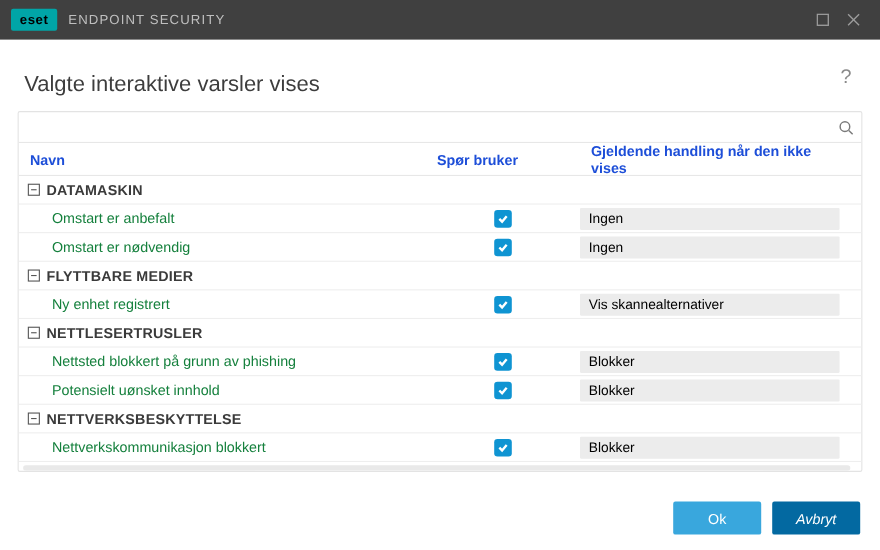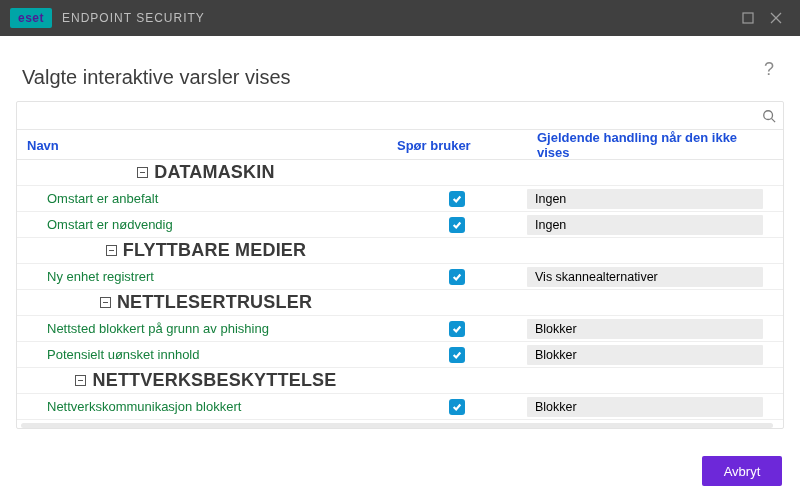--- a/index.html
+++ b/index.html
@@ -1,18 +1,18 @@
 <!DOCTYPE html>
 <html><head>
 <meta charset="utf-8">
 <style>
   * { box-sizing: border-box; margin: 0; padding: 0; }
   html, body { width: 800px; height: 500px; overflow: hidden; font-family: "Segoe UI", Arial, sans-serif; font-size: 13px; background: #fff; }
   .titlebar { height: 36px; background: #404040; color: #cfcfcf; display: flex; align-items: center; padding: 0 10px; }
-  .logo-box { background: #00a5a7; color: #4c1d95; font-weight: bold; font-size: 12px; padding: 3px 8px; border-radius: 2px; letter-spacing: 0.5px; }
+  .logo-box { background: #00a5a7; color: #000000; font-weight: bold; font-size: 12px; padding: 3px 8px; border-radius: 2px; letter-spacing: 0.5px; }
   .product-name { margin-left: 10px; font-size: 12px; letter-spacing: 1px; color: #bfbfbf; }
   .titlebar-spacer { flex: 1; }
   .win-btn { width: 28px; height: 36px; display: flex; align-items: center; justify-content: center; color: #bfbfbf; cursor: pointer; }
   .win-btn svg { width: 12px; height: 12px; stroke: #9d9d9d; stroke-width: 1.2; fill: none; }
 
   .header-row { display: flex; align-items: center; padding: 14px 22px 6px 22px; }
   .page-title { font-size: 20px; color: #3d3d3d; font-weight: 400; margin-top: 16px; }
   .help-btn { margin-left: auto; color: #8a8a8a; font-size: 18px; cursor: pointer; padding: 2px 4px; }
 
   .panel { margin: 6px 16px 0 16px; border: 1px solid #e3e3e3; border-radius: 2px; }
@@ -24,36 +24,36 @@
 
   .table-wrap { height: 298px; overflow: hidden; position: relative; }
   .table-scroll { height: 292px; overflow-y: auto; }
   .hscroll-track { position: absolute; left: 4px; right: 10px; bottom: 0; height: 5px; background: #e9e9e9; border-radius: 3px; }
 
   .thead, .row, .group-row { display: grid; grid-template-columns: 370px 140px 1fr 10px; align-items: center; }
   .thead { height: 30px; color: #1d4ed8; font-weight: 600; border-bottom: 1px solid #e7e7e7; }
   .thead > div { padding: 0 10px; }
 
   .group-row { height: 26px; border-bottom: 1px solid #eeeeee; }
-  .group-cell { display: flex; align-items: center; gap: 6px; padding-left: 8px; color: #3a3a3a; font-weight: 700; font-size: 18px; letter-spacing: 0.2px; justify-content: center; }
+  .group-cell { display: flex; align-items: center; gap: 6px; padding-left: 8px; color: #3a3a3a; font-weight: 700; font-size: 13px; letter-spacing: 0.2px; }
   .collapse-box { width: 11px; height: 11px; border: 1px solid #555; display: flex; align-items: center; justify-content: center; cursor: pointer; }
   .collapse-box::before { content: ""; display: block; width: 5px; height: 1px; background: #555; }
 
   .row { height: 26px; border-bottom: 1px solid #eeeeee; }
   .cell-name { padding-left: 30px; color: #15803d; }
   .cell-ask { display: flex; justify-content: center; align-items: center; }
   .chk { width: 16px; height: 16px; border-radius: 3px; background: #0f94d2; display: flex; align-items: center; justify-content: center; cursor: pointer; }
   .chk svg { width: 10px; height: 10px; stroke: #fff; stroke-width: 2.6; fill: none; }
   .cell-action { padding-right: 10px; }
   .action-field { background: #ececec; color: #000000; height: 20px; line-height: 20px; padding: 0 8px; border-radius: 1px; font-size: 12.5px; }
 
   .footer { position: absolute; left: 0; right: 0; bottom: 0; height: 58px; display: flex; align-items: center; justify-content: flex-end; gap: 10px; padding: 0 18px; }
   .btn { min-width: 80px; height: 30px; border: none; border-radius: 2px; font-size: 13px; cursor: pointer; }
   .btn-primary { background: #39a7dd; color: #fff; }
-  .btn-secondary { background: #6d28d9; color: #fff; }
+  .btn-secondary { background: #0369a1; color: #fff; font-style: italic; }
 </style>
 </head>
 <body>
 
 <div class="titlebar">
   <span class="logo-box">eset</span>
   <span class="product-name">ENDPOINT SECURITY</span>
   <div class="titlebar-spacer"></div>
   <div class="win-btn">
     <svg viewBox="0 0 12 12">
@@ -218,14 +218,15 @@
           <div class="row">
             <div></div>
           </div>
         </div>
     </div>
     <div class="hscroll-track"></div>
   </div>
 </div>
 
 <div class="footer">
+  <button class="btn btn-primary">Ok</button>
   <button class="btn btn-secondary">Avbryt</button>
 </div>
 
 </body></html>

